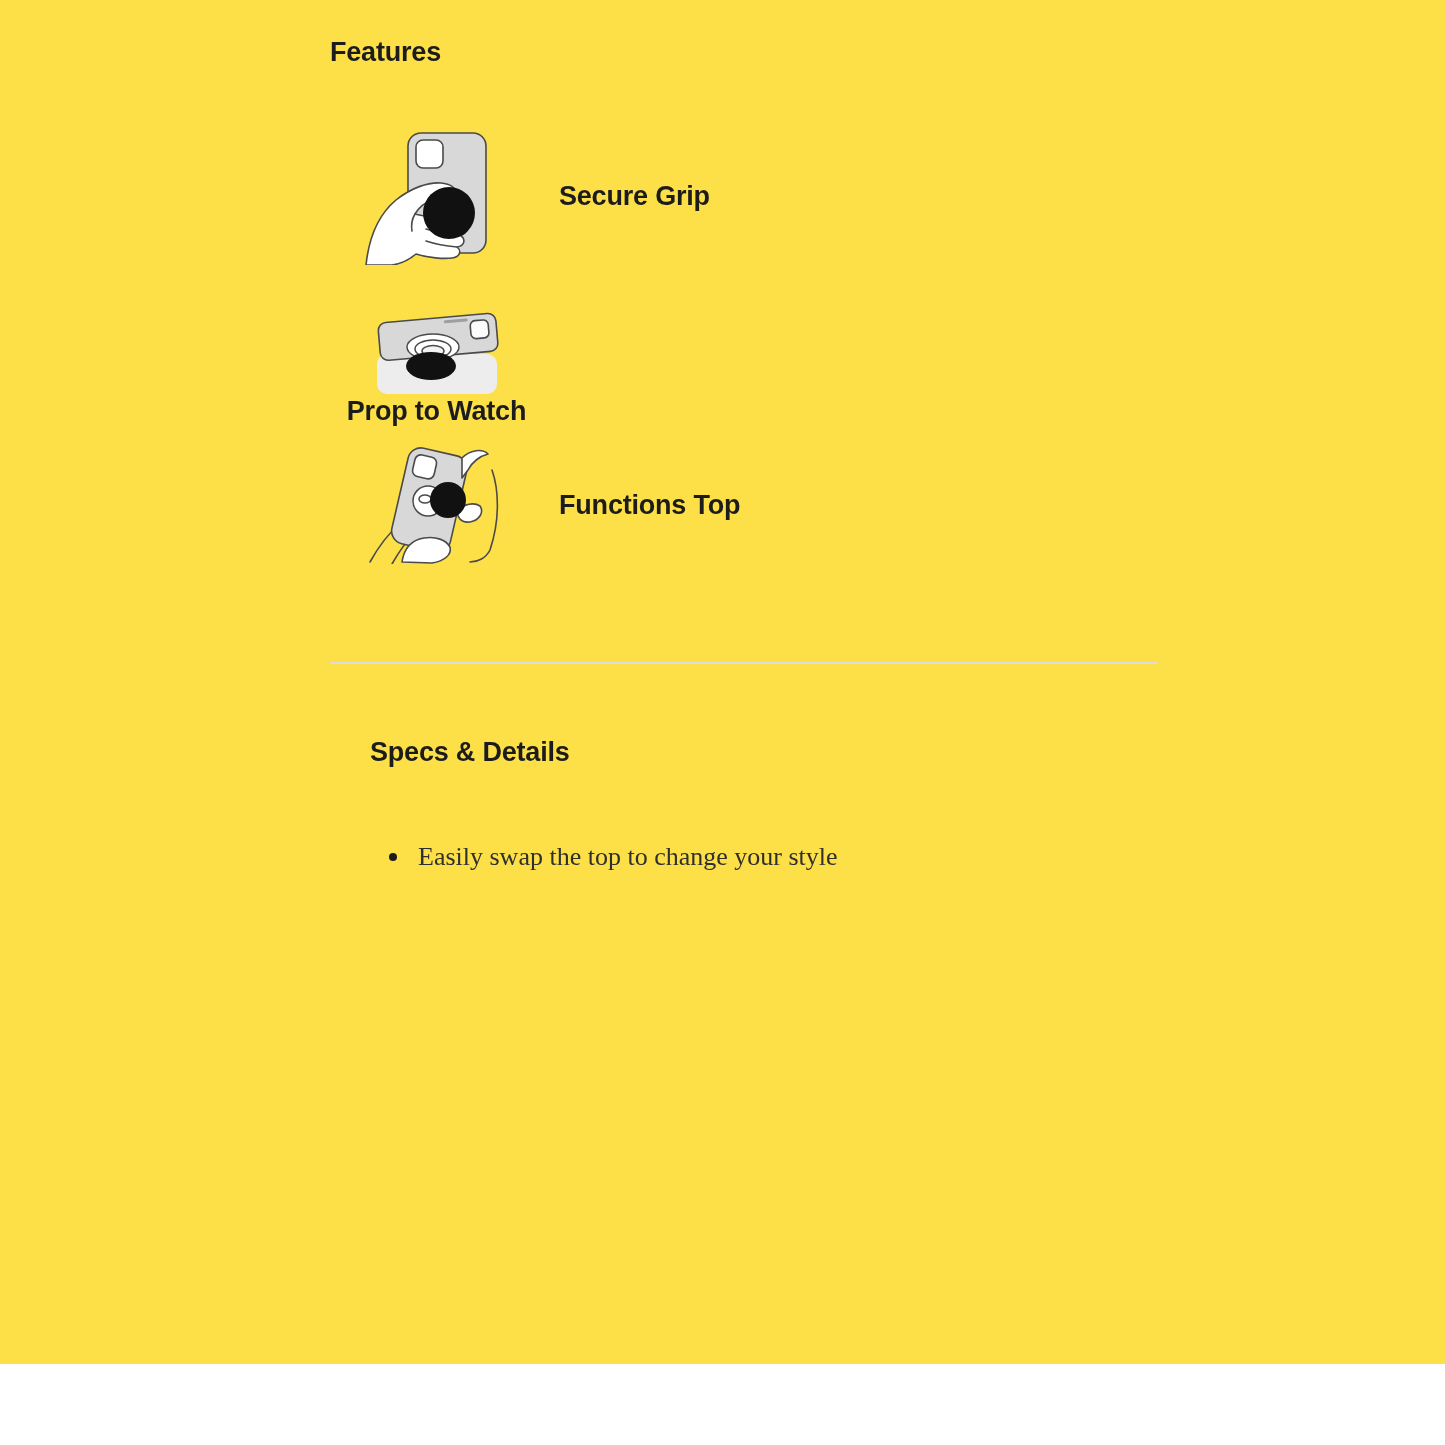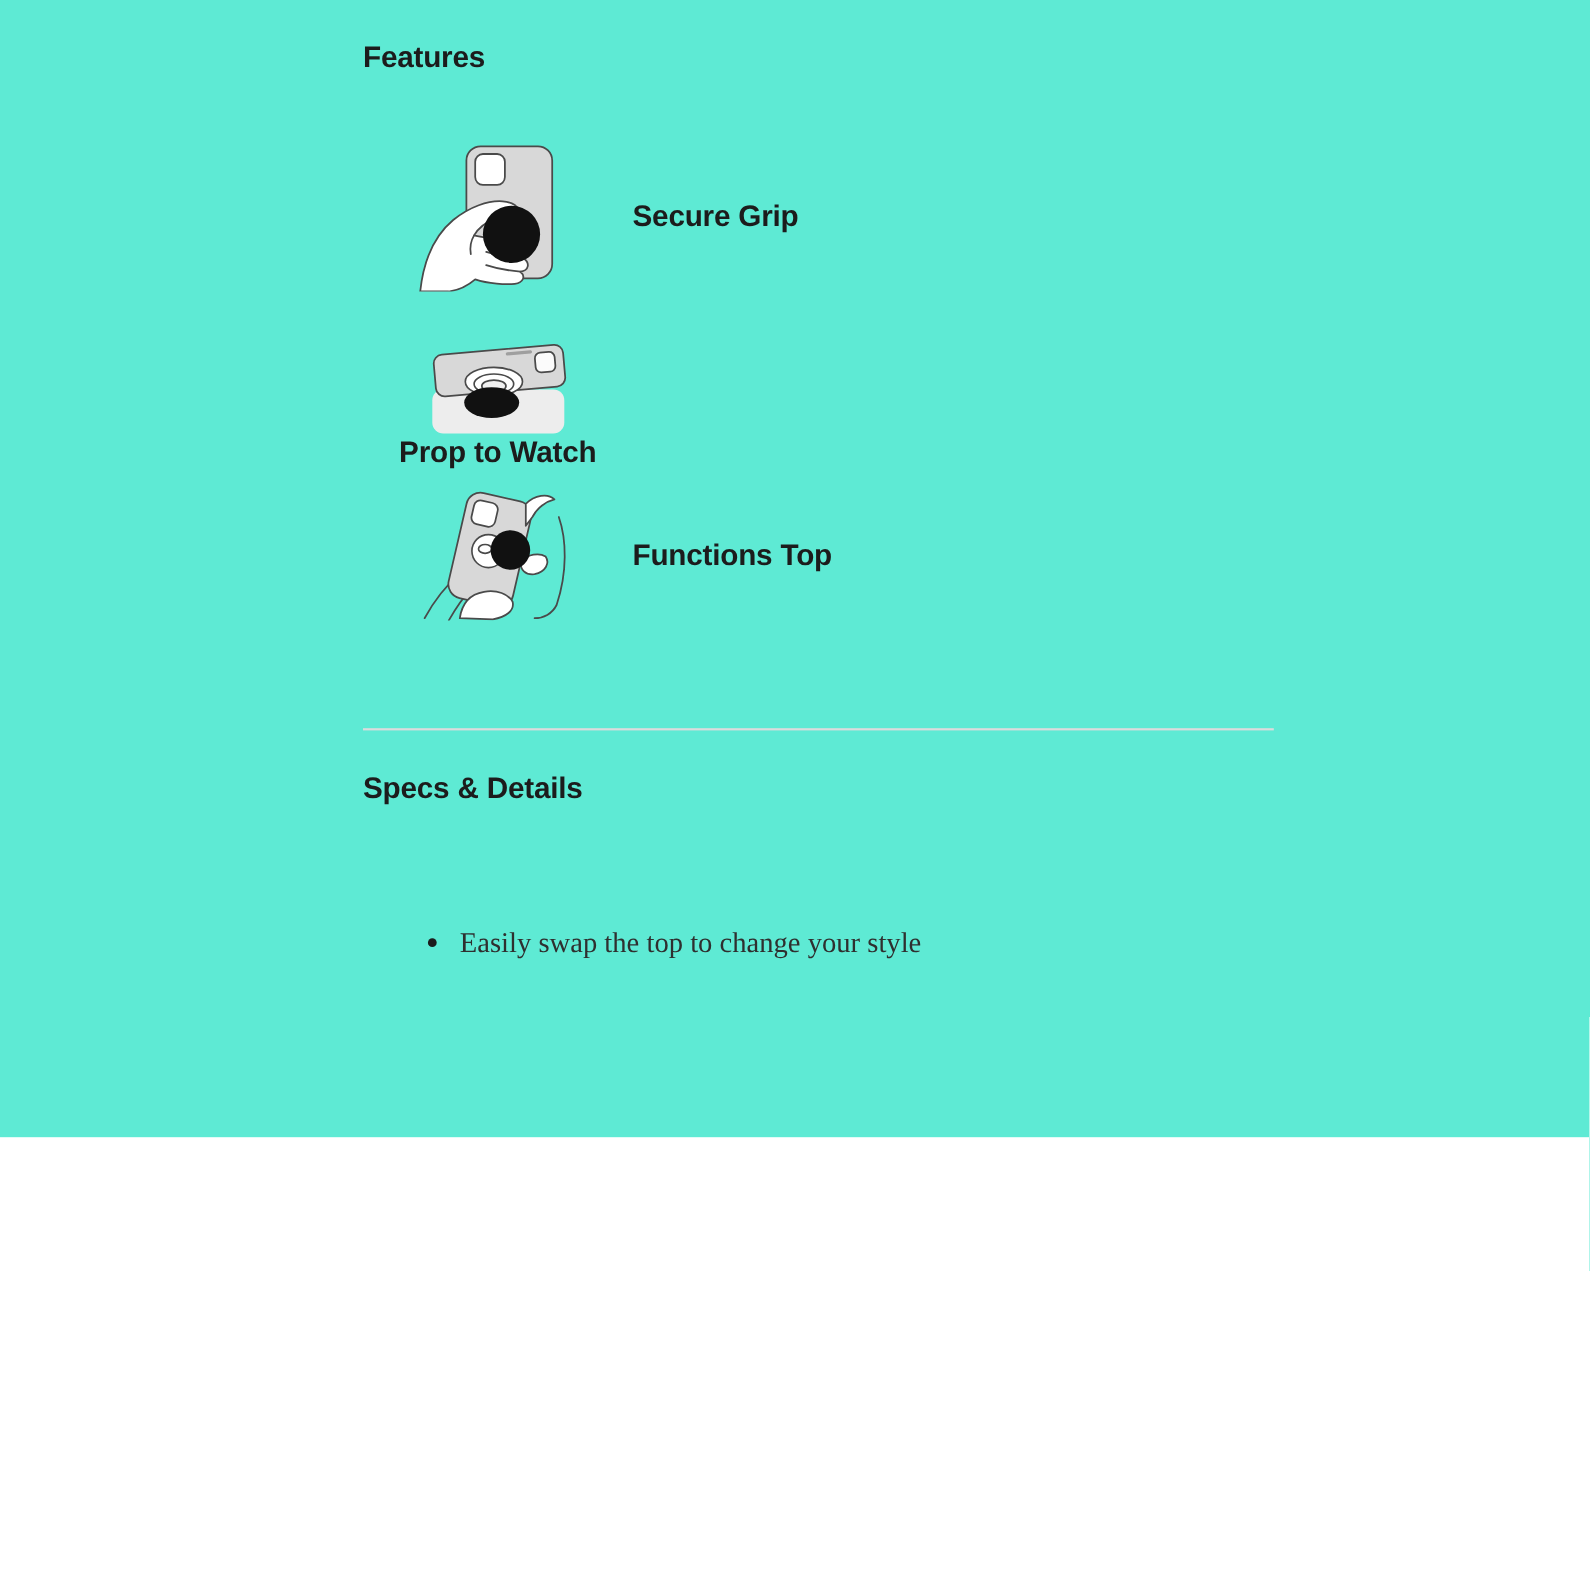--- a/index.html
+++ b/index.html
@@ -1,40 +1,40 @@
 <!DOCTYPE html>
 <html><head>
 <meta charset="utf-8">
 <style>
   * { margin: 0; padding: 0; box-sizing: border-box; }
   html, body { background: #ffffff; }
   .page {
     position: relative;
     width: 1445px;
-    height: 1034px;
-    background: #5eead4;
+    height: 1364px;
+    background: #fde047;
     overflow: hidden;
     font-family: "Liberation Sans", sans-serif;
     color: #1c1c1c;
   }
   .section-heading {
     position: absolute;
     left: 330px;
     font-size: 27px;
     font-weight: 700;
     line-height: 32px;
     color: #1c1c1c;
     letter-spacing: -0.2px;
   }
   .features-heading { top: 36px; }
-  .specs-heading { top: 700px; }
+  .specs-heading { top: 736px; margin-left: 40px; }
 
   .feature-row {
     position: absolute;
-    left: 330px;
+    left: 314px;
     display: flex;
     align-items: center;
     text-align: center;
   }
   .feature-row-1 { top: 127px; height: 138px; }
   .feature-row-2 { top: 304px; height: 92px; flex-direction: column; }
   .feature-row-3 { top: 446px; height: 118px; }
   .icon-box {
     width: 245px;
     flex: none;

